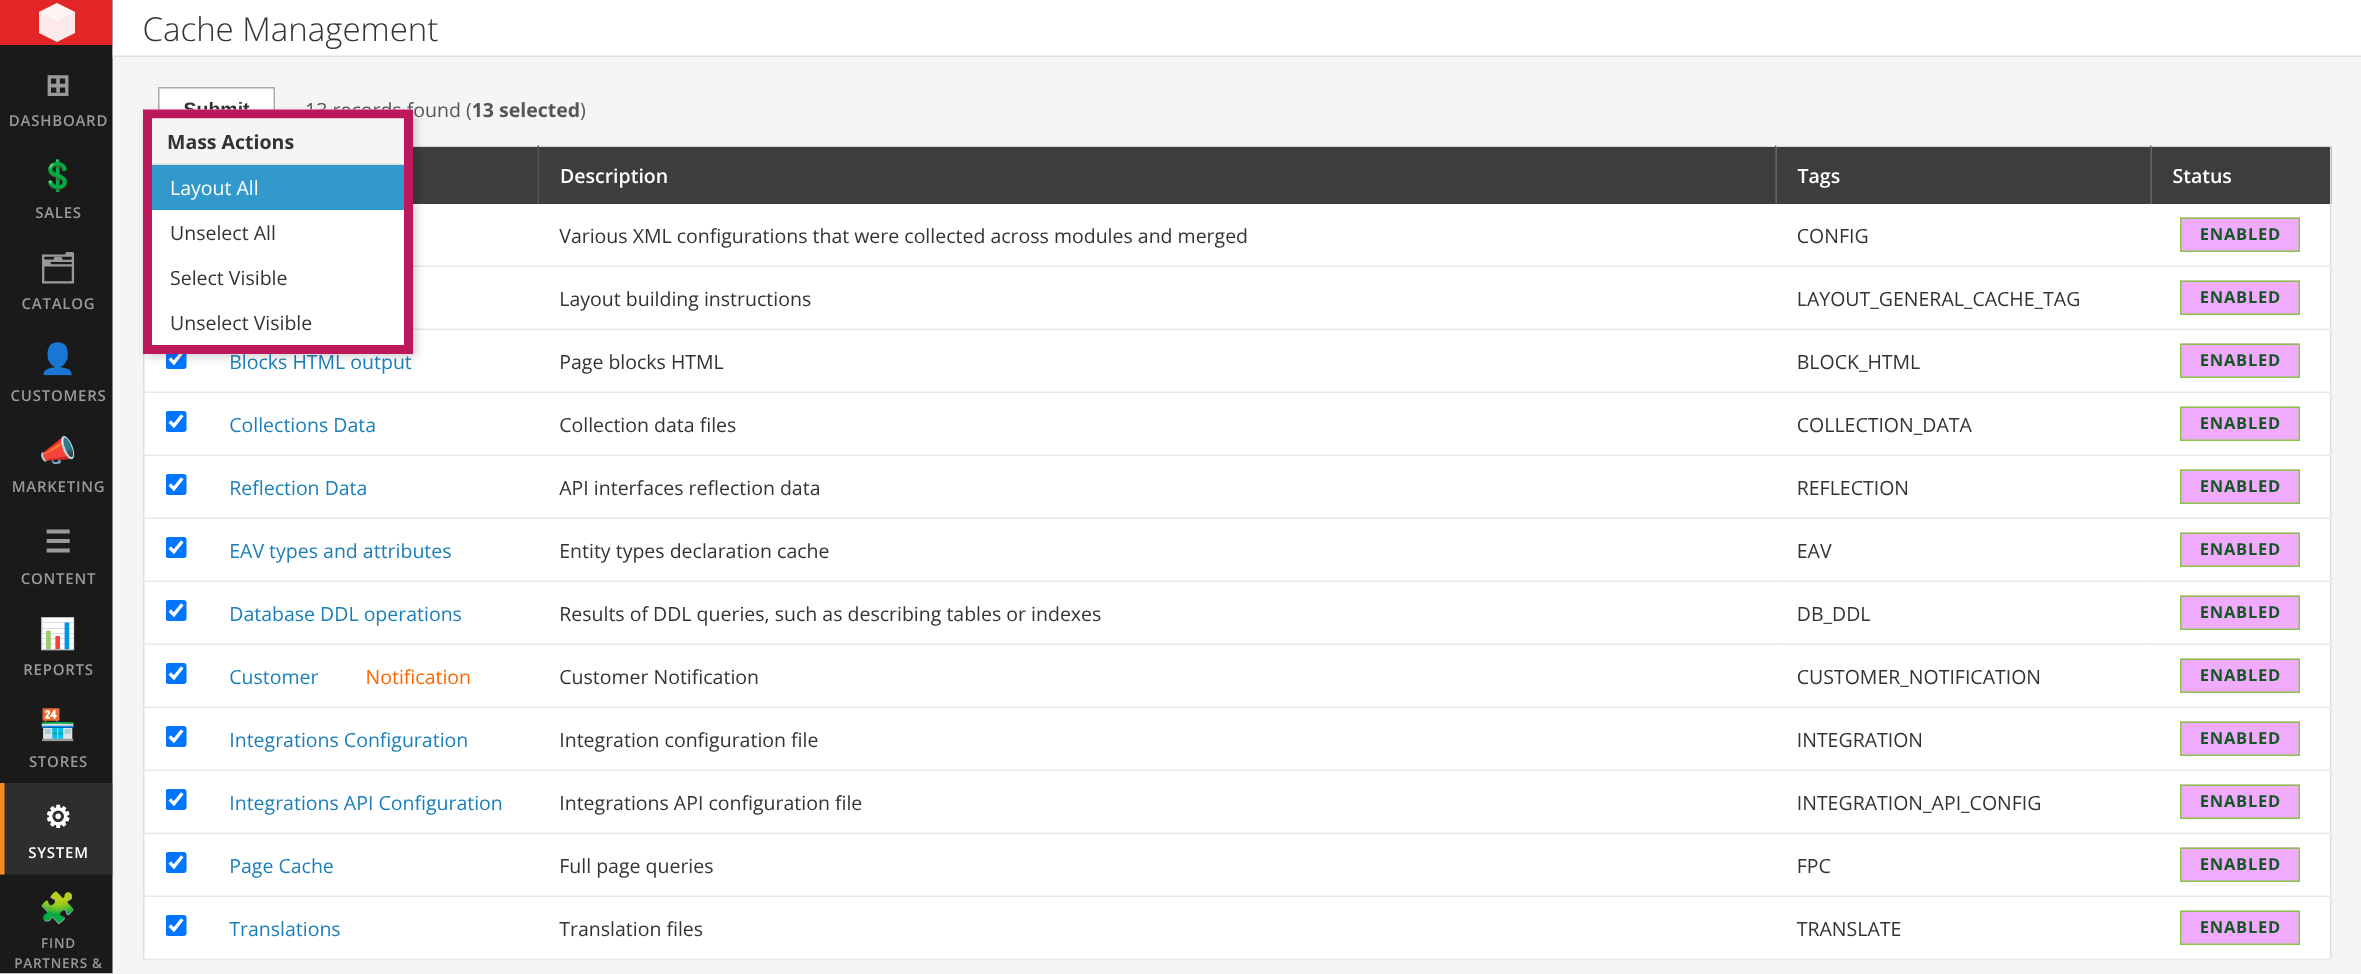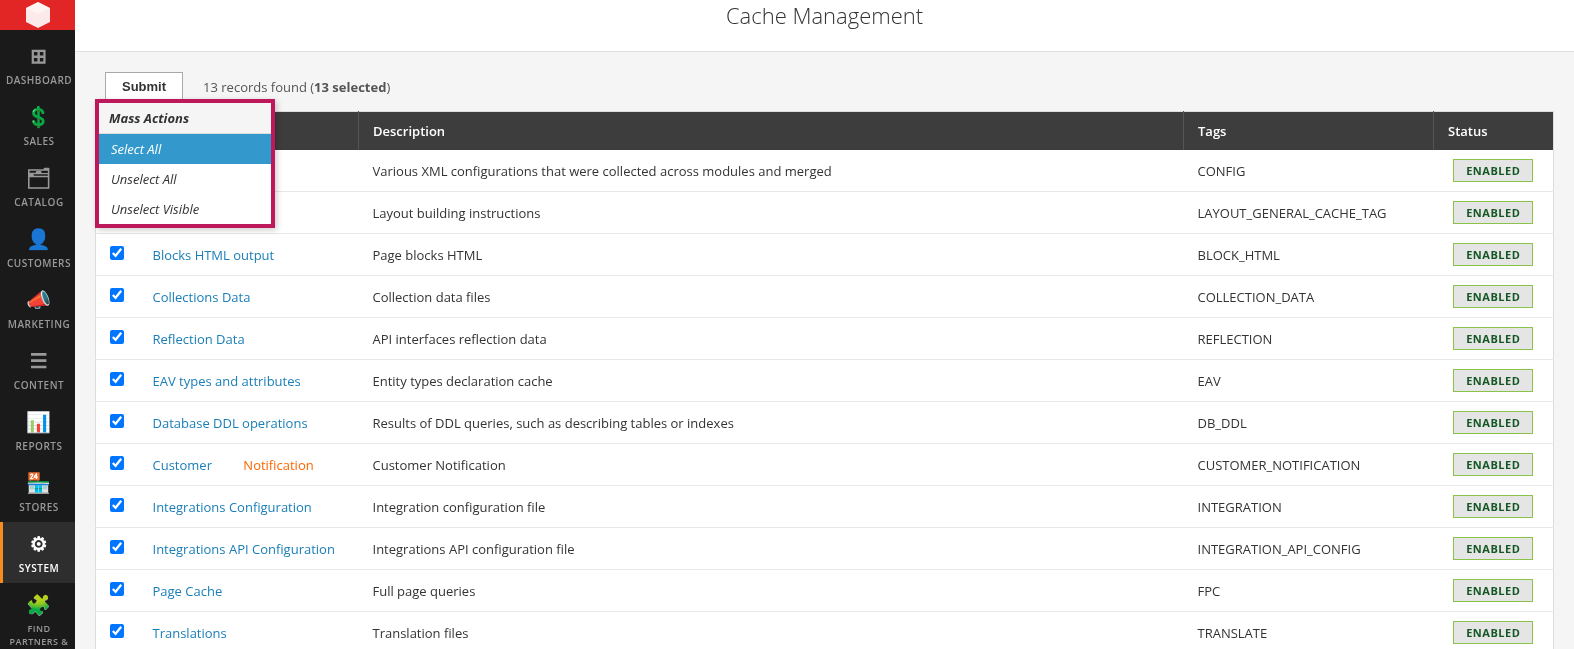--- a/index.html
+++ b/index.html
@@ -51,27 +51,26 @@
       flex: 1;
       display: flex;
       flex-direction: column;
       overflow: hidden;
     }
 
     
     .header {
       background: #fff;
       padding: 0 20px;
-      height: 52px;
+      height: 38px;
       display: flex;
       align-items: center;
       justify-content: space-between;
       border-bottom: 1px solid #e0e0e0;
       flex-shrink: 0;
-      flex-direction: column;
     }
     .header-title {
       font-size: 22px;
       font-weight: 300;
       color: #333;
     }
     .header-actions {
       display: flex;
       gap: 10px;
       align-items: center;
@@ -128,28 +127,27 @@
     .records-info {
       font-size: 13px;
       color: #555;
       margin-left: 10px;
     }
     .records-info strong { font-weight: 700; }
 
     
     .dropdown-menu {
       position: absolute;
-      top: 12px;
+      top: 0;
       left: 0;
       background: #fff;
-      border: 4px solid #be185d;
+      border: 6px solid #be185d;
       min-width: 180px;
       z-index: 100;
       box-shadow: 2px 2px 6px rgba(0,0,0,0.2);
-      font-style: italic;
     }
     .dropdown-header {
       background: #f5f5f5;
       padding: 6px 10px;
       font-weight: 700;
       font-size: 13px;
       color: #333;
       border-bottom: 1px solid #ddd;
     }
     .dropdown-item {
@@ -195,21 +193,21 @@
     .cache-table input[type="checkbox"] { cursor: pointer; width: 14px; height: 14px; }
 
     .type-link {
       color: #1a7eb8;
       text-decoration: none;
       cursor: pointer;
     }
     .type-link .highlight { color: #ff6600; margin-left: 28px; }
 
     .badge-enabled {
-      background: #e5e5e5;
+      background: #f0abfc;
       color: #155724;
       border: 1px solid #8bc34a;
       padding: 3px 10px;
       font-size: 11px;
       font-weight: 700;
       letter-spacing: 0.5px;
       display: inline-block;
       min-width: 80px;
       text-align: center;
     }
@@ -277,22 +275,23 @@
     <h1 class="header-title">Cache Management</h1>
   </header>
 
   <div class="content">
 
     <div class="toolbar">
       <div class="mass-actions-container">
 
         <div class="dropdown-menu">
           <div class="dropdown-header">Mass Actions</div>
-          <div class="dropdown-item selected">Select All</div>
+          <div class="dropdown-item selected">Layout All</div>
           <div class="dropdown-item">Unselect All</div>
+          <div class="dropdown-item">Select Visible</div>
           <div class="dropdown-item">Unselect Visible</div>
         </div>
 
       </div>
       <button class="btn-submit">Submit</button>
       <span class="records-info">
         13 records found (<strong>13 selected</strong>)
       </span>
     </div>
 

